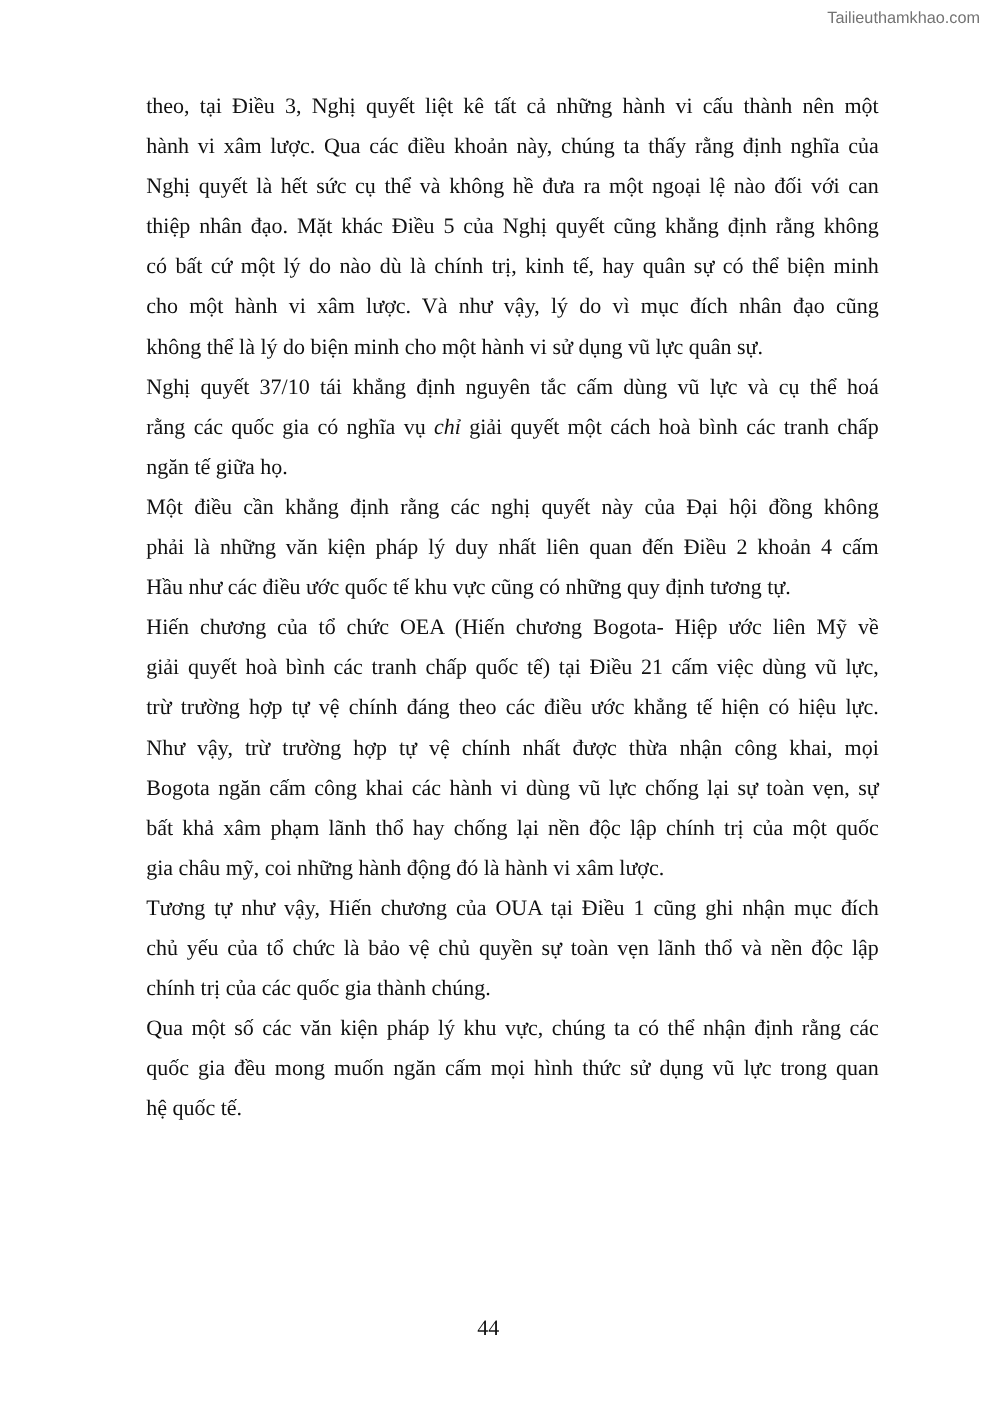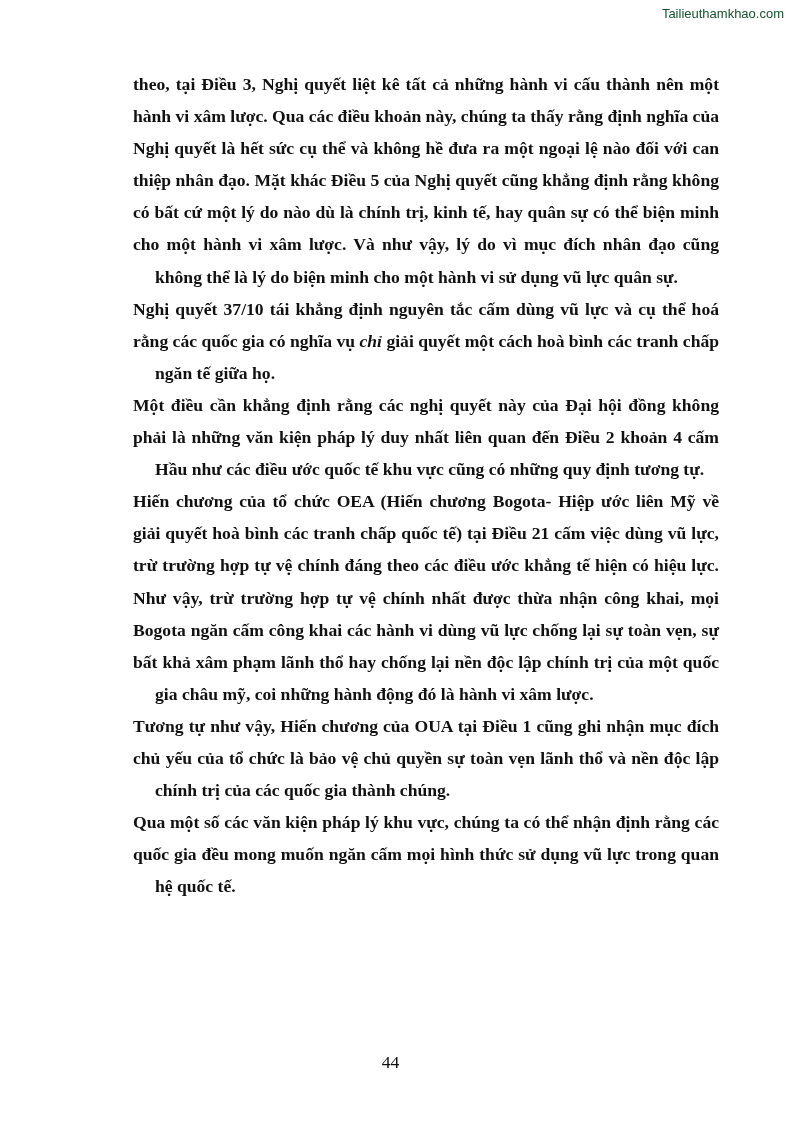--- a/index.html
+++ b/index.html
@@ -1,20 +1,20 @@
 <!DOCTYPE html>
 <html><head>
 <meta charset="utf-8">
 <style>
   html, body { margin:0; padding:0; background:#ffffff; }
   body { width:794px; height:1123px; position:relative; overflow:hidden; font-family:"Liberation Serif", serif; color:#111; }
-  .watermark { position:absolute; top:6px; right:10px; font-family:"Liberation Sans", sans-serif; font-size:13px; color:#14532d; }
-  .page { position:absolute; left:133px; top:68px; width:586px;font-weight:bold; }
+  .watermark { position:absolute; top:6px; right:10px; font-family:"Liberation Sans", sans-serif; font-size:13px; color:#737373; }
+  .page { position:absolute; left:117px; top:68px; width:586px; }
   .line { height:32.1px; line-height:32.1px; font-size:17.6px; white-space:nowrap; text-align:justify; text-align-last:justify; }
-  .line.last { text-align-last:left;margin-left:22px; }
+  .line.last { text-align-last:left; }
   .pagenum { position:absolute; top:1052px; left:0; width:781px; text-align:center; font-size:17.6px; font-family:"Liberation Serif", serif; }
   em { font-style:italic; }
 </style>
 </head>
 <body>
 
 <div class="watermark">Tailieuthamkhao.com</div>
 
 <div class="page">
   <div>

